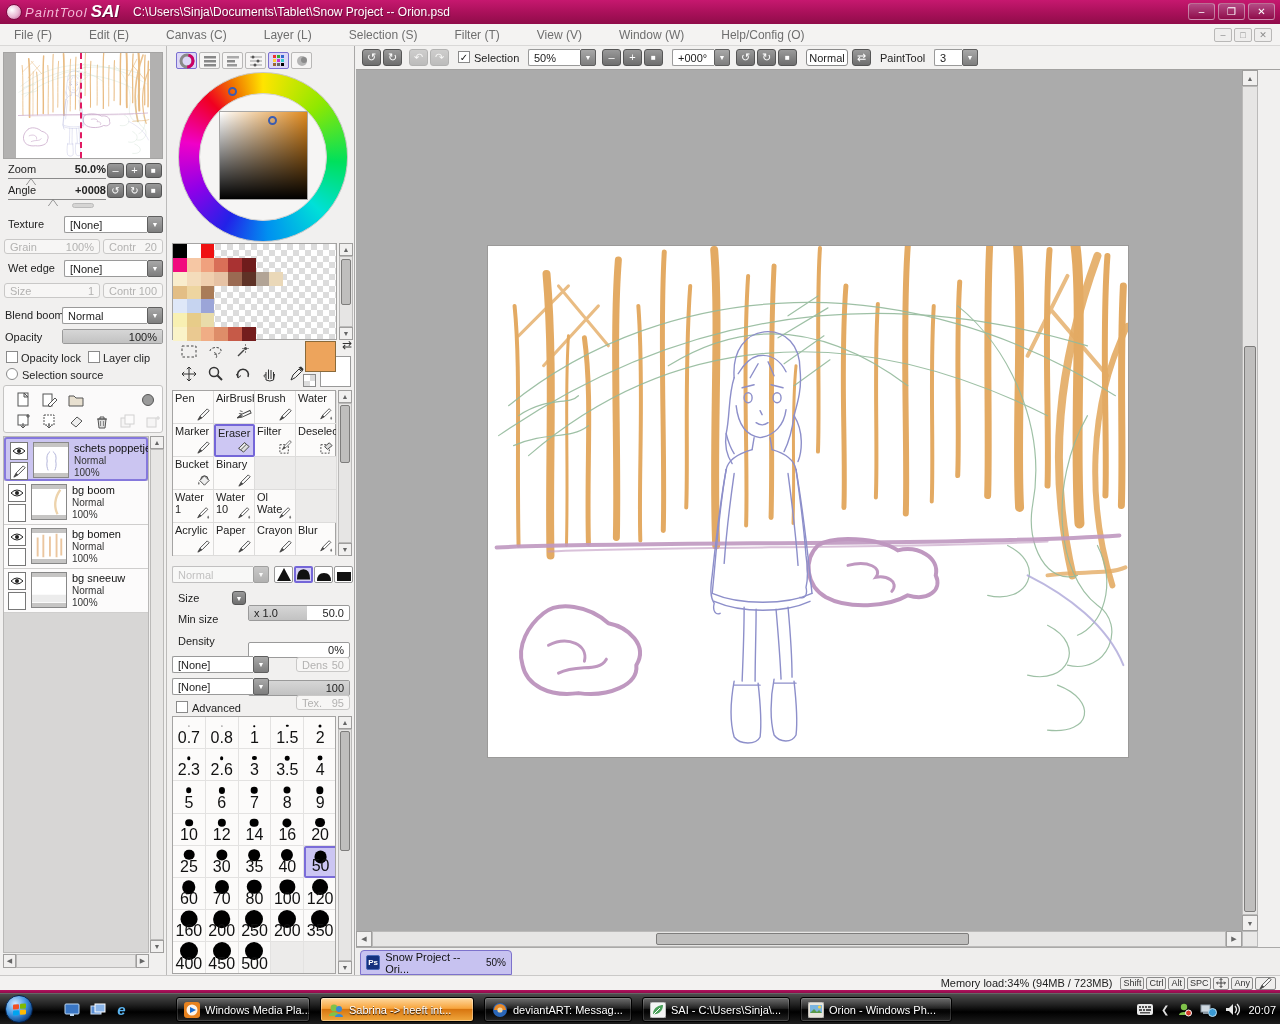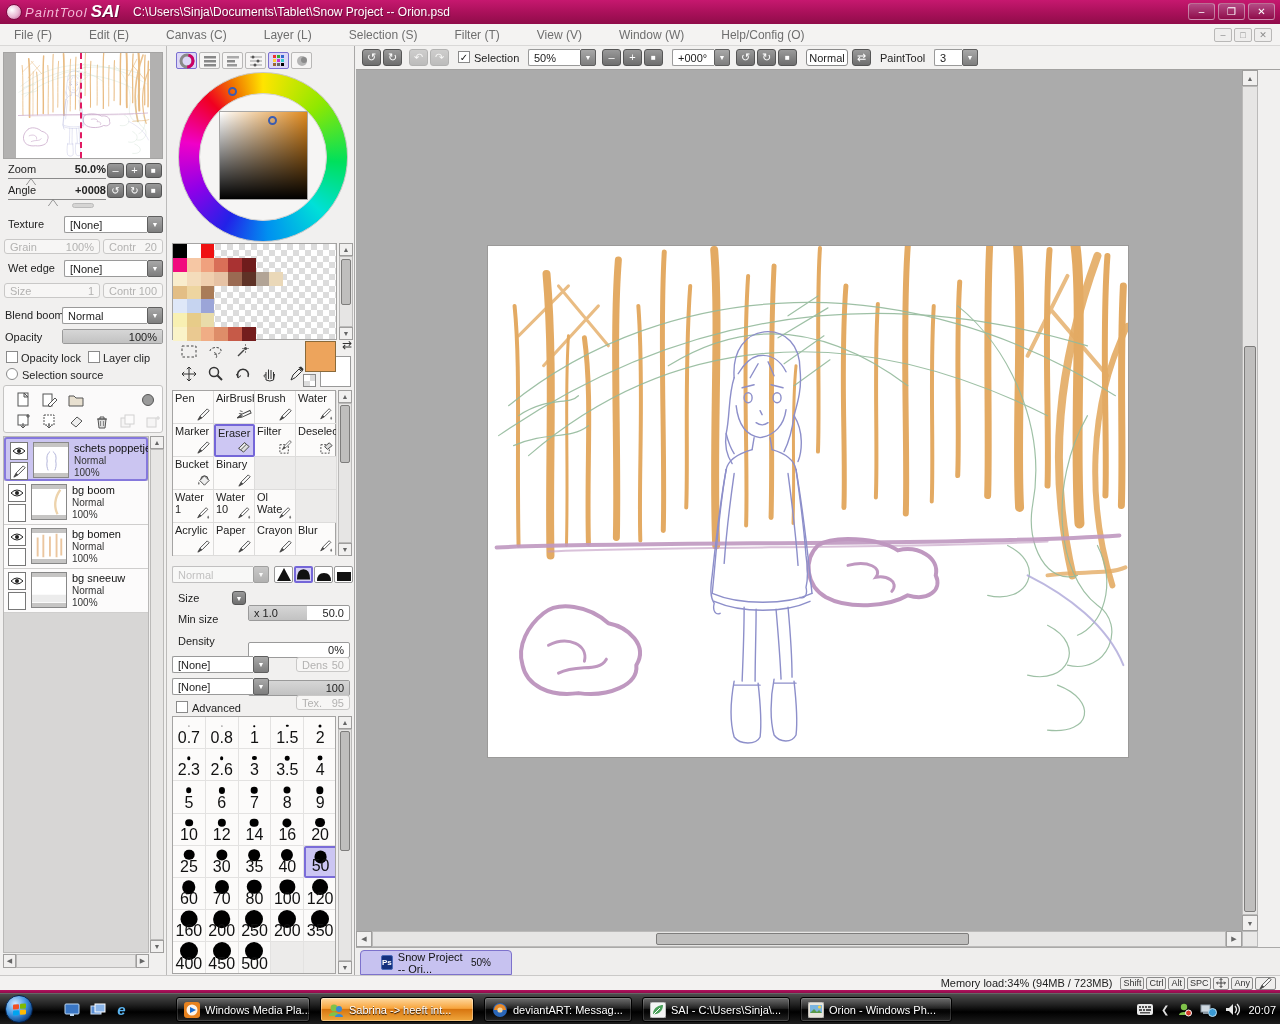--- a/index.html
+++ b/index.html
@@ -86,21 +86,21 @@
 .size-cell .dot{position:absolute;left:50%;top:9px;transform:translate(-50%,-50%);background:#000;border-radius:50%}
 .size-cell .num{position:absolute;left:0;right:0;bottom:1px;text-align:center;font-size:16px;color:#111}
 
 #toolbar{left:356px;top:46px;width:924px;height:24px;background:#f2f1f0;border-bottom:1px solid #a2a1a0}
 #canvas-bg{left:356px;top:70px;width:886px;height:861px;background:#ababab}
 #page{left:132px;top:176px;width:640px;height:511px;background:#fff;outline:1px solid #9b9a99}
 #vscroll{left:1242px;top:70px;width:16px;height:861px}
 #hscroll{left:356px;top:931px;width:886px;height:16px}
 #corner{left:1242px;top:931px;width:16px;height:16px;background:#e9e8e7;border:1px solid #bbb}
 #tabstrip{left:356px;top:947px;width:924px;height:28px;background:#efeeed;border-top:1px solid #aaa9a8}
-#doc-tab{position:absolute;left:4px;top:2px;width:152px;height:25px;background:#c7c2f0;border:1px solid #7d72cc;border-radius:4px 4px 0 0;display:flex;align-items:center;gap:5px;padding:0 20px;font-size:11px;color:#111}
+#doc-tab{position:absolute;left:4px;top:2px;width:152px;height:25px;background:#c7c2f0;border:1px solid #7d72cc;border-radius:4px 4px 0 0;display:flex;align-items:center;gap:5px;padding:0 5px;font-size:11px;color:#111}
 #ps-icon{width:15px;height:15px;background:#15317e;border:1px solid #4a6ab8;color:#fff;font-size:8px;font-weight:bold;display:flex;align-items:center;justify-content:center;border-radius:2px}
 
 #statusbar{left:0;top:975px;width:1280px;height:15px;background:#f3f2f1;border-top:1px solid #cac9c8;display:flex;align-items:center;justify-content:flex-end;font-size:11px;color:#222}
 #magenta-edge{left:0;top:990px;width:1280px;height:3px;background:linear-gradient(#b3125f,#8d0c4a)}
 .badge{height:13px;border:1px solid #8a8a8a;background:#efeeed;border-radius:2px;font-size:9px;color:#333;display:flex;align-items:center;justify-content:center;padding:0 2px;margin-left:2px}
 #taskbar{left:0;top:993px;width:1280px;height:31px;background:linear-gradient(#4c4c4c,#222 35%,#000 60%,#1d1d1d);border-top:1px solid #666}
 #start-orb{position:absolute;left:5px;top:1px;width:28px;height:28px;border-radius:50%;background:radial-gradient(circle at 35% 30%,#cfe9ff,#3f93e0 45%,#0a3a7a 80%);border:1px solid #05234d;display:flex;align-items:center;justify-content:center}
 .flag{width:13px;height:11px;display:grid;grid-template-columns:1fr 1fr;grid-template-rows:1fr 1fr;gap:1px;transform:skewY(-6deg)}
 .flag i{border-radius:1px}
 .ql-icon{position:absolute;top:6px;width:19px;height:19px;display:flex;align-items:center;justify-content:center}

